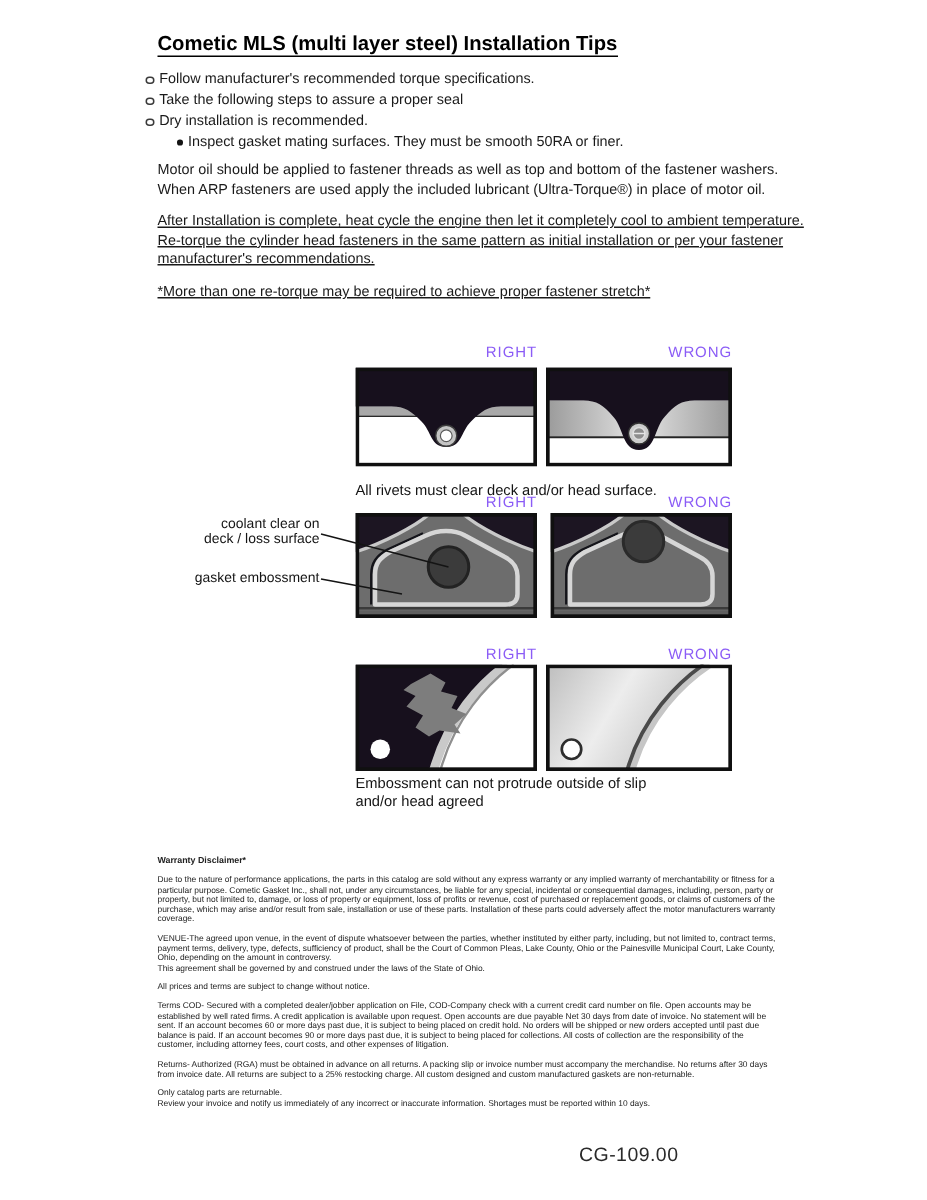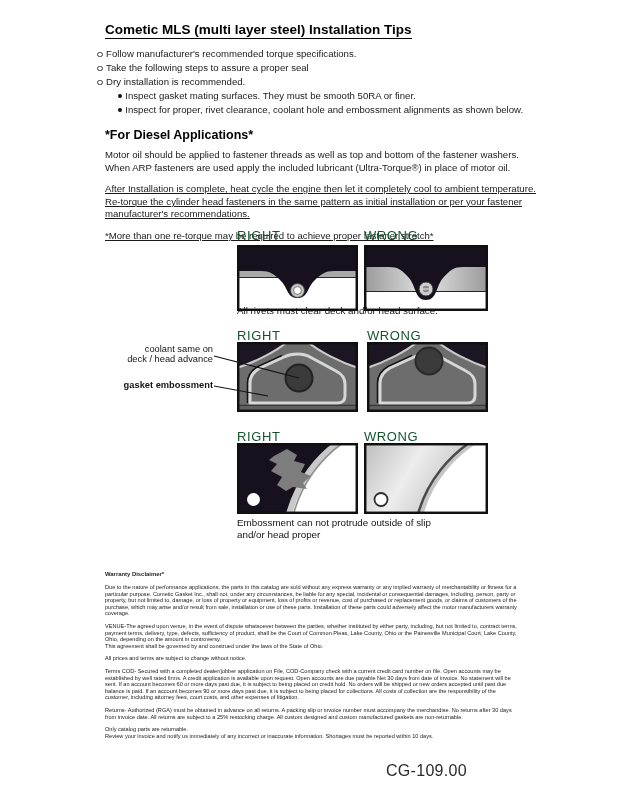--- a/index.html
+++ b/index.html
@@ -28,40 +28,40 @@
   .f-bullet{
     width:3.8px;height:3.8px;border-radius:50%;background:#141414;
     margin:4.8px 3.5px 0 0;
   }
   .sub{margin-left:21px;}
   .diesel-head{margin:11px 0 0 8px;font-size:12.5px;font-weight:bold;color:#000;line-height:15px;}
   .para{margin:6px 0 0 8px;font-size:9.6px;line-height:12.6px;width:440px;}
   .para.gap{margin-top:9px;text-decoration:underline;}
   
   .fig-label{
-    position:absolute;text-align:left;
-    font-size:13px;letter-spacing:0.6px;color:#14532d;line-height:14px;
+    position:absolute;text-align:right;
+    font-size:10px;letter-spacing:0.6px;color:#8b5cf6;line-height:14px;
   }
   .fig-img{position:absolute;line-height:0;}
   .fig-caption{
     position:absolute;font-size:9.8px;color:#141414;line-height:11.5px;
   }
   .callout{
     position:absolute;left:105px;width:108px;text-align:right;
     font-size:9.3px;line-height:10.2px;color:#141414;
   }
   .pointer-overlay{position:absolute;left:110px;top:340px;z-index:5;}
   
   .disclaimer{position:absolute;left:105px;top:571px;width:413px;color:#222;}
   .disc-head{font-size:5.9px;font-weight:bold;line-height:7px;margin:0;}
   .disc-p{font-size:5.6px;line-height:6.6px;margin:6px 0 0 0;}
   .disc-p.cont{margin-top:0;}
   .footer-code{
     position:absolute;left:386px;top:762px;
-    font-size:16px;color:#2a2a2a;letter-spacing:0.3px;
+    font-size:13px;color:#2a2a2a;letter-spacing:0.3px;
   }
 </style>
 </head>
 <body>
 
 <div class="page">
 
   <div class="content">
     <div class="doc-title">Cometic MLS (multi layer steel) Installation Tips</div>
 
@@ -75,27 +75,22 @@
         <span>Take the following steps to assure a proper seal</span>
       </div>
       <div class="b-row">
         <span class="glyph o-bullet"></span>
         <span>Dry installation is recommended.</span>
       </div>
       <div class="b-row sub">
         <span class="glyph f-bullet"></span>
         <span>Inspect gasket mating surfaces.  They must be smooth 50RA or finer.</span>
       </div>
-      <div class="b-row sub">
-        <span class="glyph f-bullet"></span>
-        <span>Inspect for proper, rivet clearance, coolant hole and embossment alignments as shown below.</span>
-      </div>
     </div>
 
-    <div class="diesel-head">*For Diesel Applications*</div>
     <div class="para">Motor oil should be applied to fastener threads as well as top and bottom of the fastener washers. When ARP fasteners are used apply the included lubricant (Ultra-Torque®) in place of motor oil.</div>
     <div class="para gap">After Installation is complete, heat cycle the engine then let it completely cool to ambient temperature. Re-torque the cylinder head fasteners in the same pattern as initial installation or per your fastener manufacturer's recommendations.</div>
     <div class="para gap">*More than one re-torque may be required to achieve proper fastener stretch*</div>
   </div>
 
   <div class="fig-label" style="left:237px;top:229px;width:121px;">RIGHT</div>
   <div class="fig-label" style="left:364px;top:229px;width:124px;">WRONG</div>
 
   <div class="fig-img" style="left:237px;top:245px;">
     <svg width="121" height="66" viewBox="0 0 121 66">
@@ -123,30 +118,30 @@
       <rect x="0" y="0" width="124" height="66" fill="#ffffff"></rect>
       <rect x="1" y="22" width="122" height="24" fill="url(#g1)"></rect>
       <line x1="1" y1="46.5" x2="123" y2="46.5" stroke="#242424" stroke-width="1.2"></line>
       <path d="M0,0 H124 V22 H99 C90,22 86,25 79,33 C72,41 73,55 62,55 C51,55 52,41 45,33 C38,25 34,22 25,22 H0 Z" fill="#17101d"></path>
       <circle cx="62" cy="44" r="7" fill="#cccccc" stroke="#333333" stroke-width="0.9"></circle>
       <circle cx="62" cy="44" r="4" fill="#8d8d8d" stroke="#dcdcdc" stroke-width="1.1"></circle>
       <line x1="58" y1="44" x2="66" y2="44" stroke="#e6e6e6" stroke-width="1"></line>
       <rect x="1.2" y="1.2" width="121.6" height="63.6" fill="none" stroke="#101010" stroke-width="2.5"></rect>
     </svg>
   </div>
-  <div class="fig-caption" style="left:237px;top:305px;">All rivets must clear deck and/or head surface.</div>
+  <div class="fig-caption" style="left:237px;top:322px;">All rivets must clear deck and/or head surface.</div>
 
   <div class="fig-label" style="left:237px;top:329px;width:121px;">RIGHT</div>
   <div class="fig-label" style="left:367px;top:329px;width:121px;">WRONG</div>
 
   <div class="callout" style="top:344px;">
-    <span>coolant same on</span><br>
-    <span>deck / head advance</span>
-  </div>
-  <div class="callout" style="top:380px;font-weight:bold;">
+    <span>coolant clear on</span><br>
+    <span>deck / loss surface</span>
+  </div>
+  <div class="callout" style="top:380px;">
     <span>gasket embossment</span>
   </div>
 
   <div class="fig-img" style="left:237px;top:342px;">
     <svg width="121" height="70" viewBox="0 0 121 70">
       <rect x="0" y="0" width="121" height="70" fill="#6d6d6d"></rect>
       <path d="M0,0 H50 C40,9 18,20 0,26 Z" fill="#1c1522"></path>
       <path d="M50,0 C40,9 18,20 0,26" fill="none" stroke="#c9c9c9" stroke-width="2.2"></path>
       <path d="M121,0 H71 C81,9 103,20 121,26 Z" fill="#1c1522"></path>
       <path d="M71,0 C81,9 103,20 121,26" fill="none" stroke="#c9c9c9" stroke-width="2.2"></path>
@@ -206,21 +201,21 @@
       <rect x="0" y="0" width="124" height="71" fill="#ffffff"></rect>
       <path d="M0,0 H106 C88,12 64,35 54,71 H0 Z" fill="url(#g2)"></path>
       <path d="M109,0 C91,12 67,35 57,71" fill="none" stroke="#c6c6c6" stroke-width="5"></path>
       <path d="M105,0 C88,12 64,35 54,71" fill="none" stroke="#4a4a4a" stroke-width="2.5"></path>
       <circle cx="17" cy="56.5" r="6.5" fill="#ffffff" stroke="#2e2e2e" stroke-width="1.8"></circle>
       <rect x="1.2" y="1.2" width="121.6" height="68.6" fill="none" stroke="#101010" stroke-width="2.5"></rect>
     </svg>
   </div>
   <div class="fig-caption" style="left:237px;top:517px;width:260px;">
     <span>Embossment can not protrude outside of slip</span><br>
-    <span>and/or head proper</span>
+    <span>and/or head agreed</span>
   </div>
 
   <div class="disclaimer">
     <p class="disc-head">Warranty Disclaimer*</p>
     <p class="disc-p">Due to the nature of performance applications, the parts in this catalog are sold without any express warranty or any implied warranty of merchantability or fitness for a particular purpose.  Cometic Gasket Inc., shall not, under any circumstances, be liable for any special, incidental or consequential damages, including, person, party or property, but not limited to, damage, or loss of property or equipment, loss of profits or revenue, cost of purchased or replacement goods, or claims of customers of the purchase, which may arise and/or result from sale, installation or use of these parts.  Installation of these parts could adversely affect the motor manufacturers warranty coverage.</p>
     <p class="disc-p">VENUE-The agreed upon venue, in the event of dispute whatsoever between the parties, whether instituted by either party, including, but not limited to, contract terms, payment terms, delivery, type, defects, sufficiency of product, shall be the Court of Common Pleas, Lake County, Ohio or the Painesville Municipal Court, Lake County, Ohio, depending on the amount in controversy.</p>
     <p class="disc-p cont">This agreement shall be governed by and construed under the laws of the State of Ohio.</p>
     <p class="disc-p">All prices and terms are subject to change without notice.</p>
     <p class="disc-p">Terms COD- Secured with a completed dealer/jobber application on File, COD-Company check with a current credit card number on file.  Open accounts may be established by well rated firms.  A credit application is available upon request.  Open accounts are due payable Net 30 days from date of invoice.  No statement will be sent.  If an account becomes 60 or more days past due, it is subject to being placed on credit hold.  No orders will be shipped or new orders accepted until past due balance is paid.  If an account becomes 90 or more days past due, it is subject to being placed for collections.  All costs of collection are the responsibility of the customer, including attorney fees, court costs, and other expenses of litigation.</p>
     <p class="disc-p">Returns- Authorized (RGA) must be obtained in advance on all returns.  A packing slip or invoice number must accompany the merchandise.  No returns after 30 days from invoice date.  All returns are subject to a 25% restocking charge.  All custom designed and custom manufactured gaskets are non-returnable.</p>

